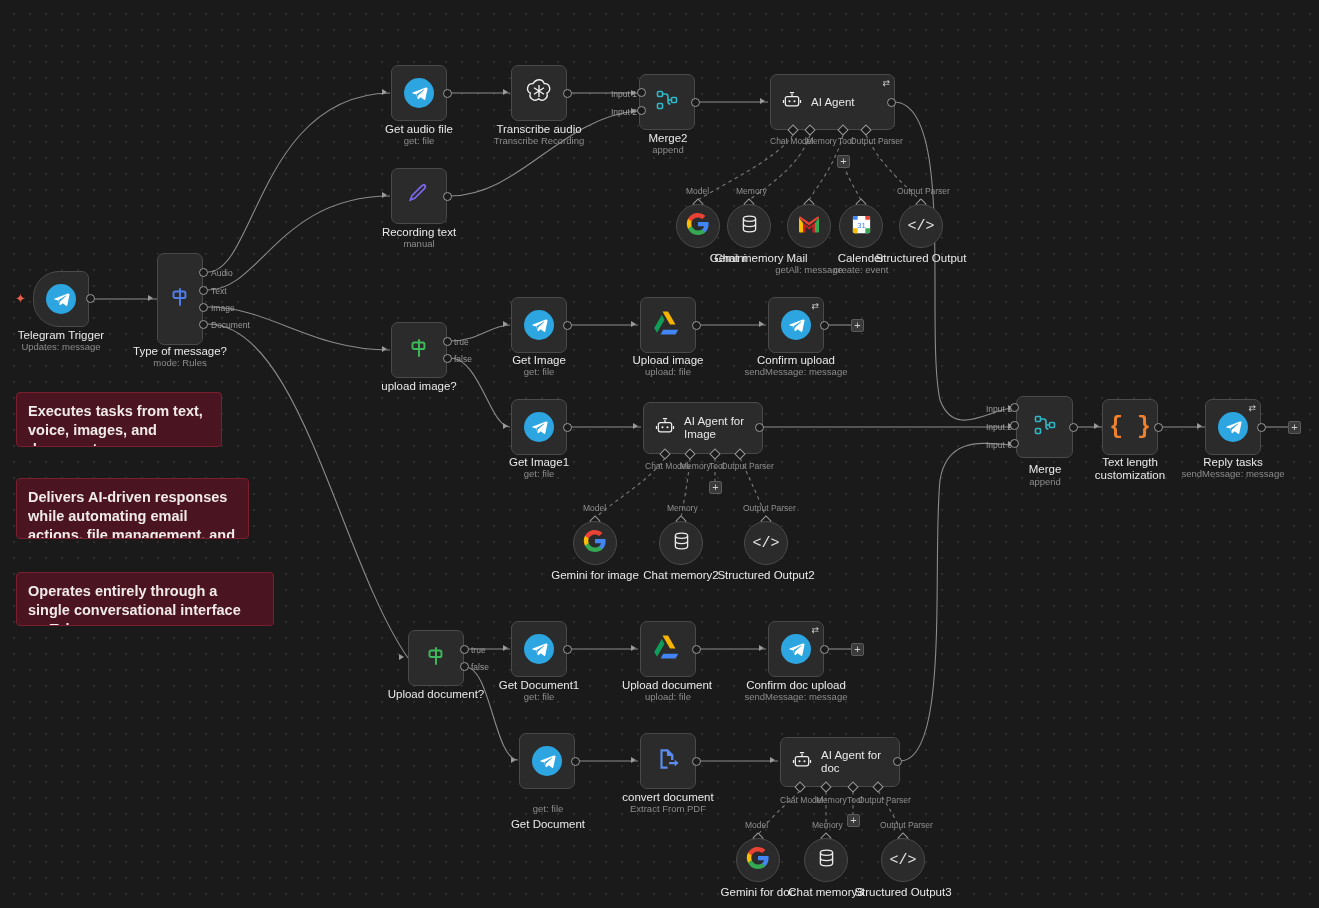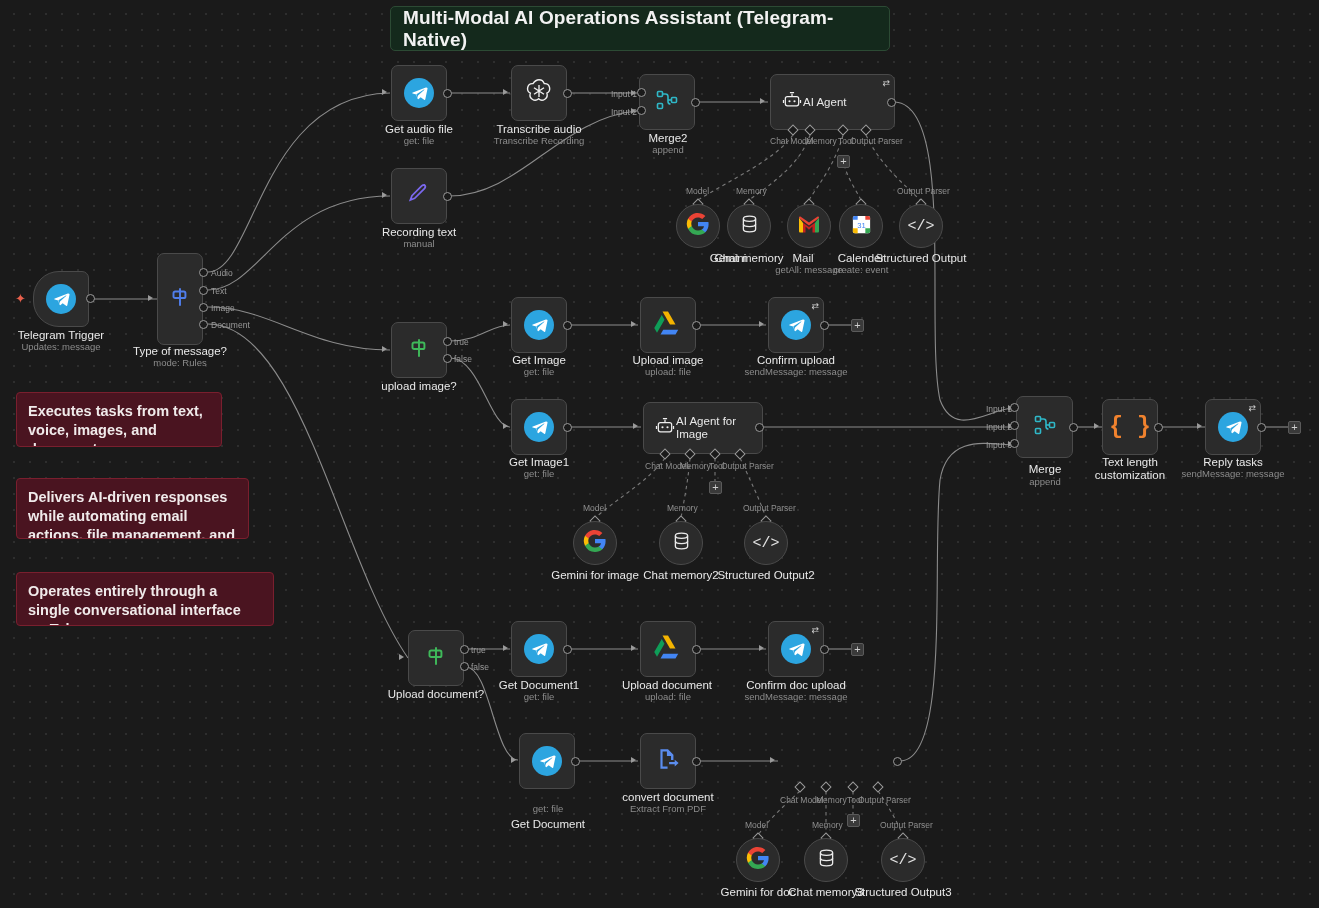--- a/index.html
+++ b/index.html
@@ -50,21 +50,21 @@
   .node {
     position: absolute;
     background: #2b2b2b;
     border: 1px solid #4a4a4a;
     border-radius: 7px;
   }
   .node.sq { width: 56px; height: 56px; }
   .node.tall { width: 46px; height: 92px; }
   .node.agent { width: 120px; height: 56px; }
   .node-inner { width: 100%; height: 100%; display: flex; align-items: center; justify-content: center; }
-  .node.agent .node-inner { justify-content: flex-start; padding-left: 10px; }
+  .node.agent .node-inner { justify-content: flex-start; padding-left: 10px; gap: 8px; }
   .agent-label { color: #e8e8e8; font-size: 11.5px; line-height: 13px; }
   .caption {
     position: absolute; text-align: center; color: #e9e9e9;
     font-size: 11.5px; line-height: 13px; white-space: nowrap;
   }
   .subcaption {
     position: absolute; text-align: center; color: #8c8c8c;
     font-size: 9.5px; line-height: 12px; white-space: nowrap;
   }
   
@@ -193,23 +193,20 @@
     <path class="edge-sub" d="M690,458 C688,482 684,500 681,518"></path>
     <path class="edge-sub" d="M715,458 L715,482"></path>
     <path class="edge-sub" d="M740,458 C750,480 760,500 766,518"></path>
 
     <path class="edge-sub" d="M800,791 C785,805 770,818 758,835"></path>
     <path class="edge-sub" d="M826,791 C826,805 826,820 826,835"></path>
     <path class="edge-sub" d="M853,791 L853,815"></path>
     <path class="edge-sub" d="M878,791 C888,805 896,820 903,835"></path>
   </svg>
 
-  <div id="title-box">
-    <span class="t">Multi-Modal AI Operations Assistant (Telegram-Native)</span>
-  </div>
 
   <div class="sticky" style="left:16px; top:392px; width:206px; height:55px;">
     <span>Executes tasks from text, voice, images, and documents.</span>
   </div>
   <div class="sticky" style="left:16px; top:478px; width:233px; height:61px;">
     <span>Delivers AI-driven responses while automating email actions, file management, and content</span>
   </div>
   <div class="sticky" style="left:16px; top:572px; width:258px; height:54px;">
     <span>Operates entirely through a single conversational interface on Telegram.</span>
   </div>
@@ -374,21 +371,21 @@
   <div class="subnode" style="left:787px; top:204px;">
     <span class="gmail">
       <svg viewBox="0 0 24 18">
         <path fill="#EA4335" d="M2 2.5 12 10 22 2.5v-.2c0-1-.9-1.6-1.7-1.1L12 7 3.7 1.2C2.9.7 2 1.3 2 2.3v.2z"></path>
         <path fill="#FBBC04" d="M2 2.3v13.4c0 .7.6 1.3 1.3 1.3H6V7.2L2 2.3z"></path>
         <path fill="#34A853" d="M22 2.3v13.4c0 .7-.6 1.3-1.3 1.3H18V7.2L22 2.3z"></path>
         <path fill="#C5221F" d="M6 17V7.2l6 4.4 6-4.4V17h-2.5v-6L12 14.2 8.5 11v6H6z"></path>
       </svg>
     </span>
   </div>
-  <div class="caption" style="left:749px; top:252px; width:108px;">Mail</div>
+  <div class="caption" style="left:749px; top:252px; width:96px;">Mail</div>
   <div class="subcaption" style="left:749px; top:264px; width:120px;">getAll: message</div>
 
   <div class="port-diamond" style="left:857px; top:200px;"></div>
   <div class="subnode" style="left:839px; top:204px;">
     <span class="cal">
       <svg viewBox="0 0 24 24">
         <rect x="3" y="3" width="18" height="18" rx="2" fill="#fff"></rect>
         <path fill="#4285F4" d="M3 5a2 2 0 0 1 2-2h3v4H3V5z"></path>
         <path fill="#EA4335" d="M16 3h3a2 2 0 0 1 2 2v2h-5V3z"></path>
         <path fill="#34A853" d="M21 16v3a2 2 0 0 1-2 2h-3v-5h5z"></path>
@@ -631,20 +628,34 @@
           <path fill="#5b8def" d="M13 14.8h5.2v-2.2l3.6 3.2-3.6 3.2v-2.2H13z"></path>
         </svg>
       </span>
     </div>
   </div>
   <div class="port" style="left:692px; top:757px;"></div>
   <div class="caption" style="left:608px; top:791px; width:120px;">convert document</div>
   <div class="subcaption" style="left:608px; top:803px; width:120px;">Extract From PDF</div>
 
   <div class="arrow" style="left:770px; top:757px;"></div>
+  <div class="node agent" style="left:780px; top:737px; width:120px; height:50px;">
+    <div class="node-inner">
+      <span class="robot">
+        <svg viewBox="0 0 24 24" fill="none" stroke="#f0f0f0" stroke-width="1.5">
+          <rect x="4" y="8" width="16" height="11" rx="2.5"></rect>
+          <path d="M12 4.5V8M9.5 3h5"></path>
+          <circle cx="9" cy="13.5" r="1.3" fill="#f0f0f0" stroke="none"></circle>
+          <circle cx="15" cy="13.5" r="1.3" fill="#f0f0f0" stroke="none"></circle>
+          <path d="M1.8 12v3.5M22.2 12v3.5"></path>
+        </svg>
+      </span>
+      <span class="agent-label">AI Agent for doc</span>
+    </div>
+  </div>
   <div class="port" style="left:893px; top:757px;"></div>
   <div class="port-diamond" style="left:796px; top:783px;"></div>
   <div class="port-diamond" style="left:822px; top:783px;"></div>
   <div class="port-diamond" style="left:849px; top:783px;"></div>
   <div class="port-diamond" style="left:874px; top:783px;"></div>
   <div class="conn-label" style="left:780px; top:795px;">Chat Model</div>
   <div class="conn-label" style="left:816px; top:795px;">Memory</div>
   <div class="conn-label" style="left:847px; top:795px;">Tool</div>
   <div class="conn-label" style="left:858px; top:795px;">Output Parser</div>
   <div class="plus-btn" style="left:847px; top:814px;">+</div>

